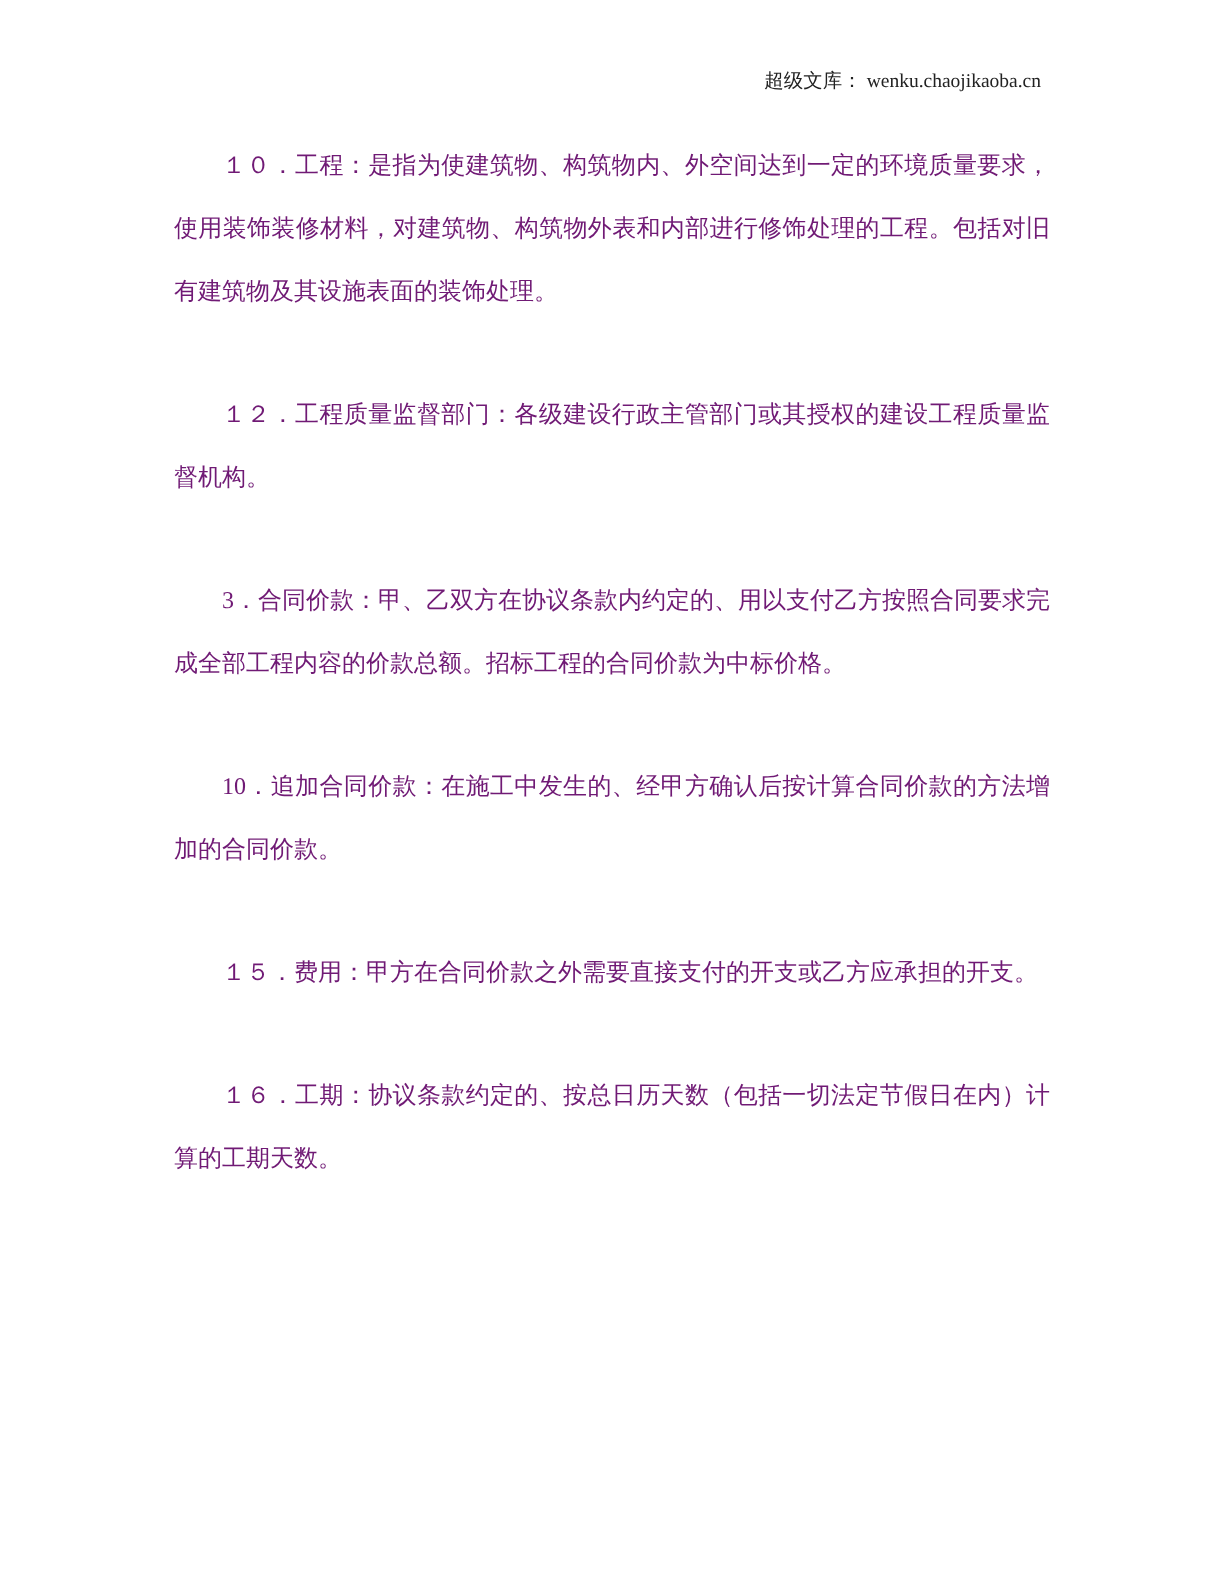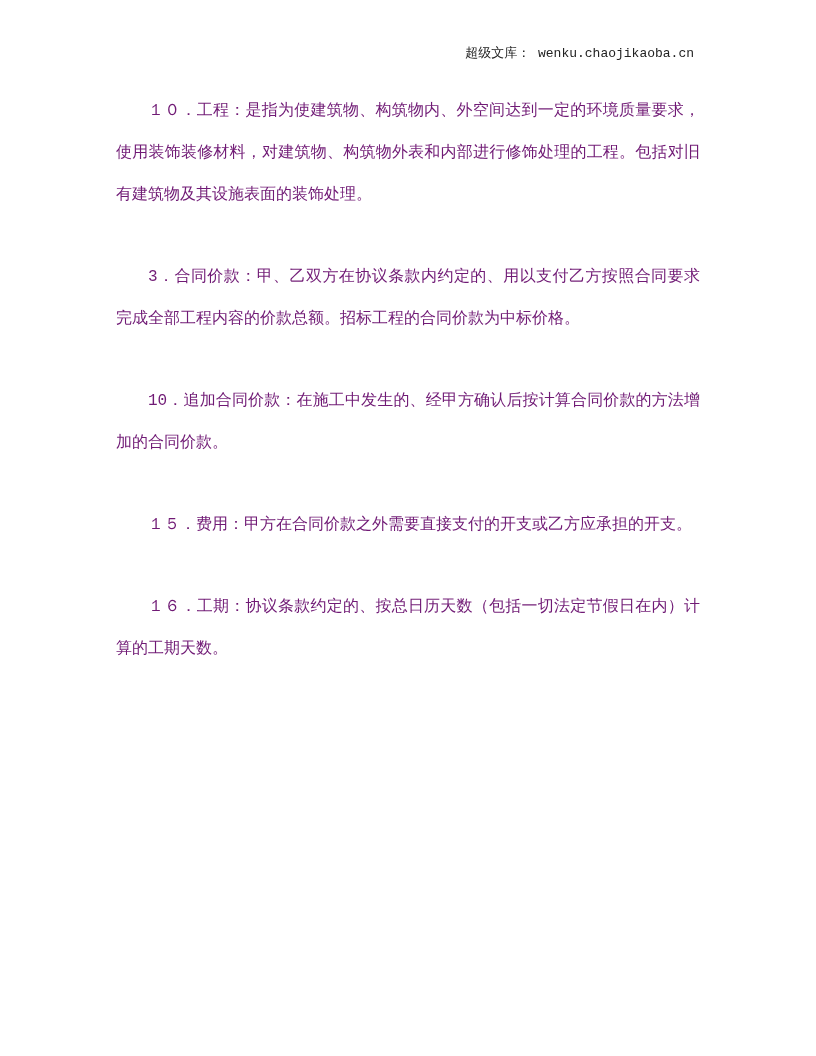--- a/index.html
+++ b/index.html
@@ -6,21 +6,21 @@
     margin: 0;
     padding: 0;
     background: #ffffff;
   }
   .page {
     position: relative;
     width: 816px;
     height: 1056px;
     background: #ffffff;
     overflow: hidden;
-    font-family: Liberation Mono, monospace;
+    font-family: Liberation Serif, serif;
     color: #1c1c1c;
   }
   .watermark {
     position: absolute;
     top: 45px;
     right: 122px;
     font-size: 13px;
     line-height: 18px;
     color: #222222;
     white-space: nowrap;
@@ -42,19 +42,20 @@
 </style>
 </head>
 <body>
 
 <div class="page">
 
   <div class="watermark">超级文库： wenku.chaojikaoba.cn</div>
 
   <div class="content">
     <p>１０．工程：是指为使建筑物、构筑物内、外空间达到一定的环境质量要求，使用装饰装修材料，对建筑物、构筑物外表和内部进行修饰处理的工程。包括对旧有建筑物及其设施表面的装饰处理。</p>
+    <p>１２．工程质量监督部门：各级建设行政主管部门或其授权的建设工程质量监督机构。</p>
     <p>3．合同价款：甲、乙双方在协议条款内约定的、用以支付乙方按照合同要求完成全部工程内容的价款总额。招标工程的合同价款为中标价格。</p>
     <p>10．追加合同价款：在施工中发生的、经甲方确认后按计算合同价款的方法增加的合同价款。</p>
     <p>１５．费用：甲方在合同价款之外需要直接支付的开支或乙方应承担的开支。</p>
     <p>１６．工期：协议条款约定的、按总日历天数（包括一切法定节假日在内）计算的工期天数。</p>
   </div>
 
 </div>
 
 </body></html>

